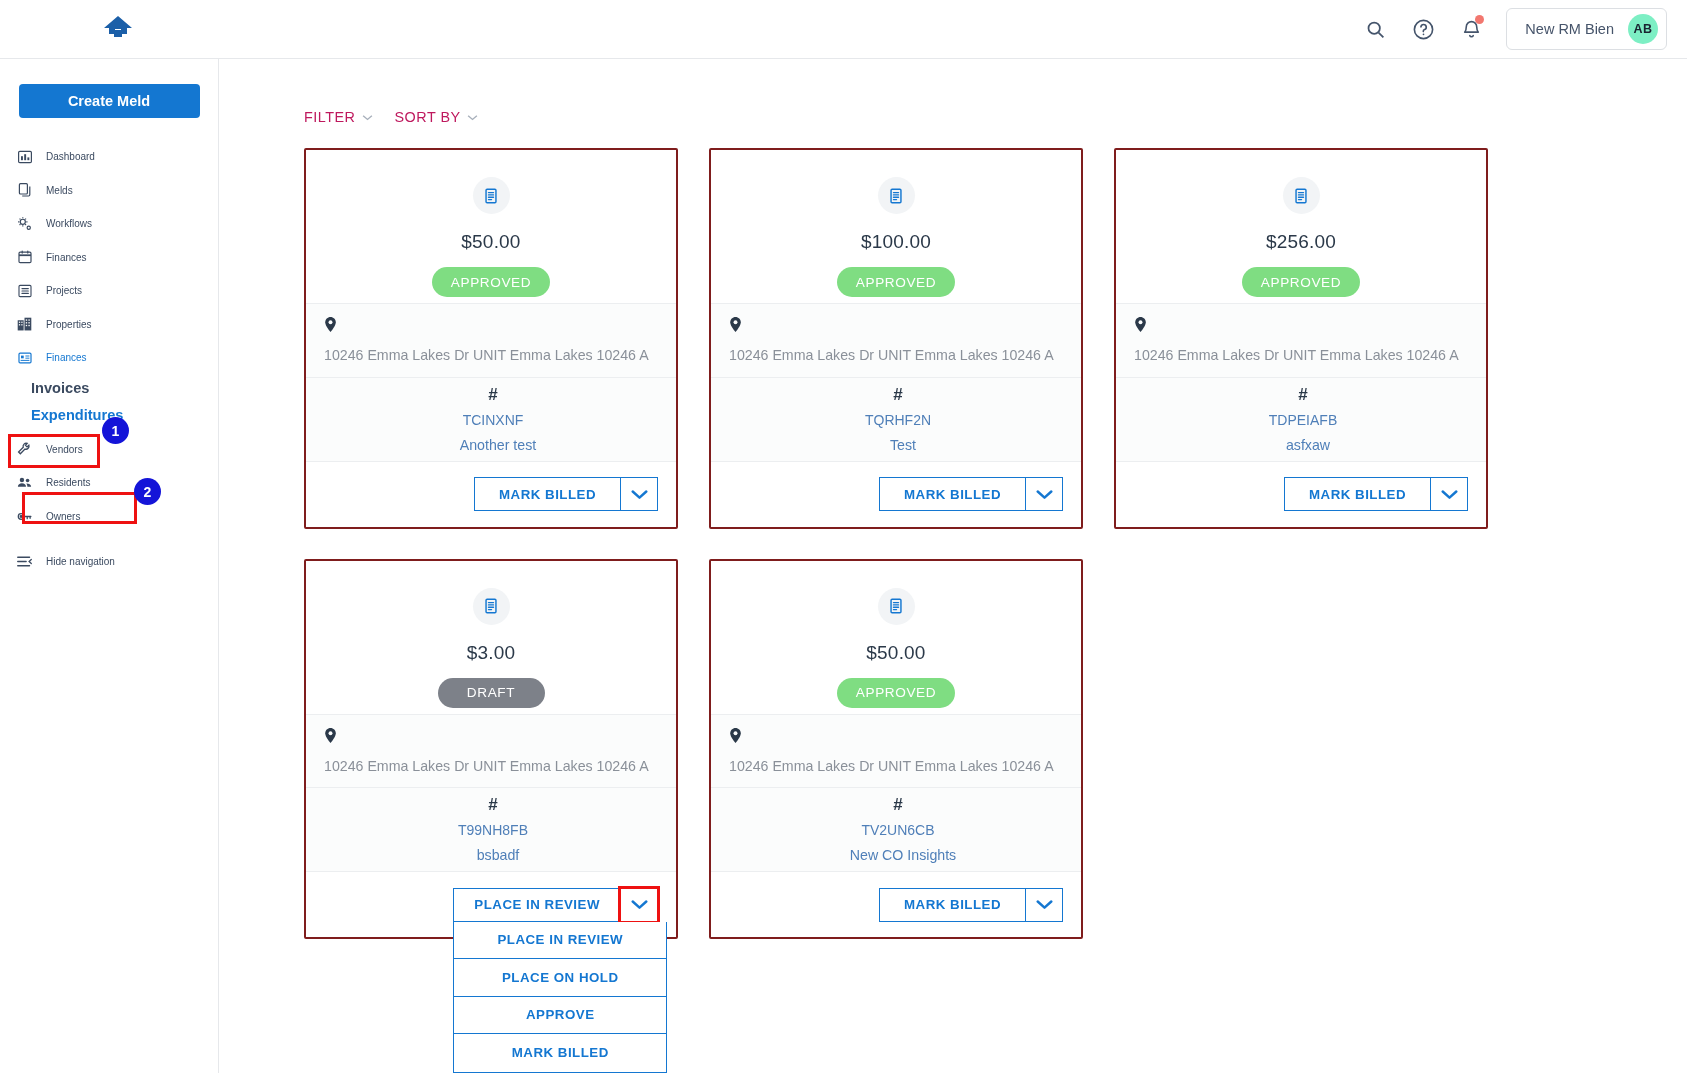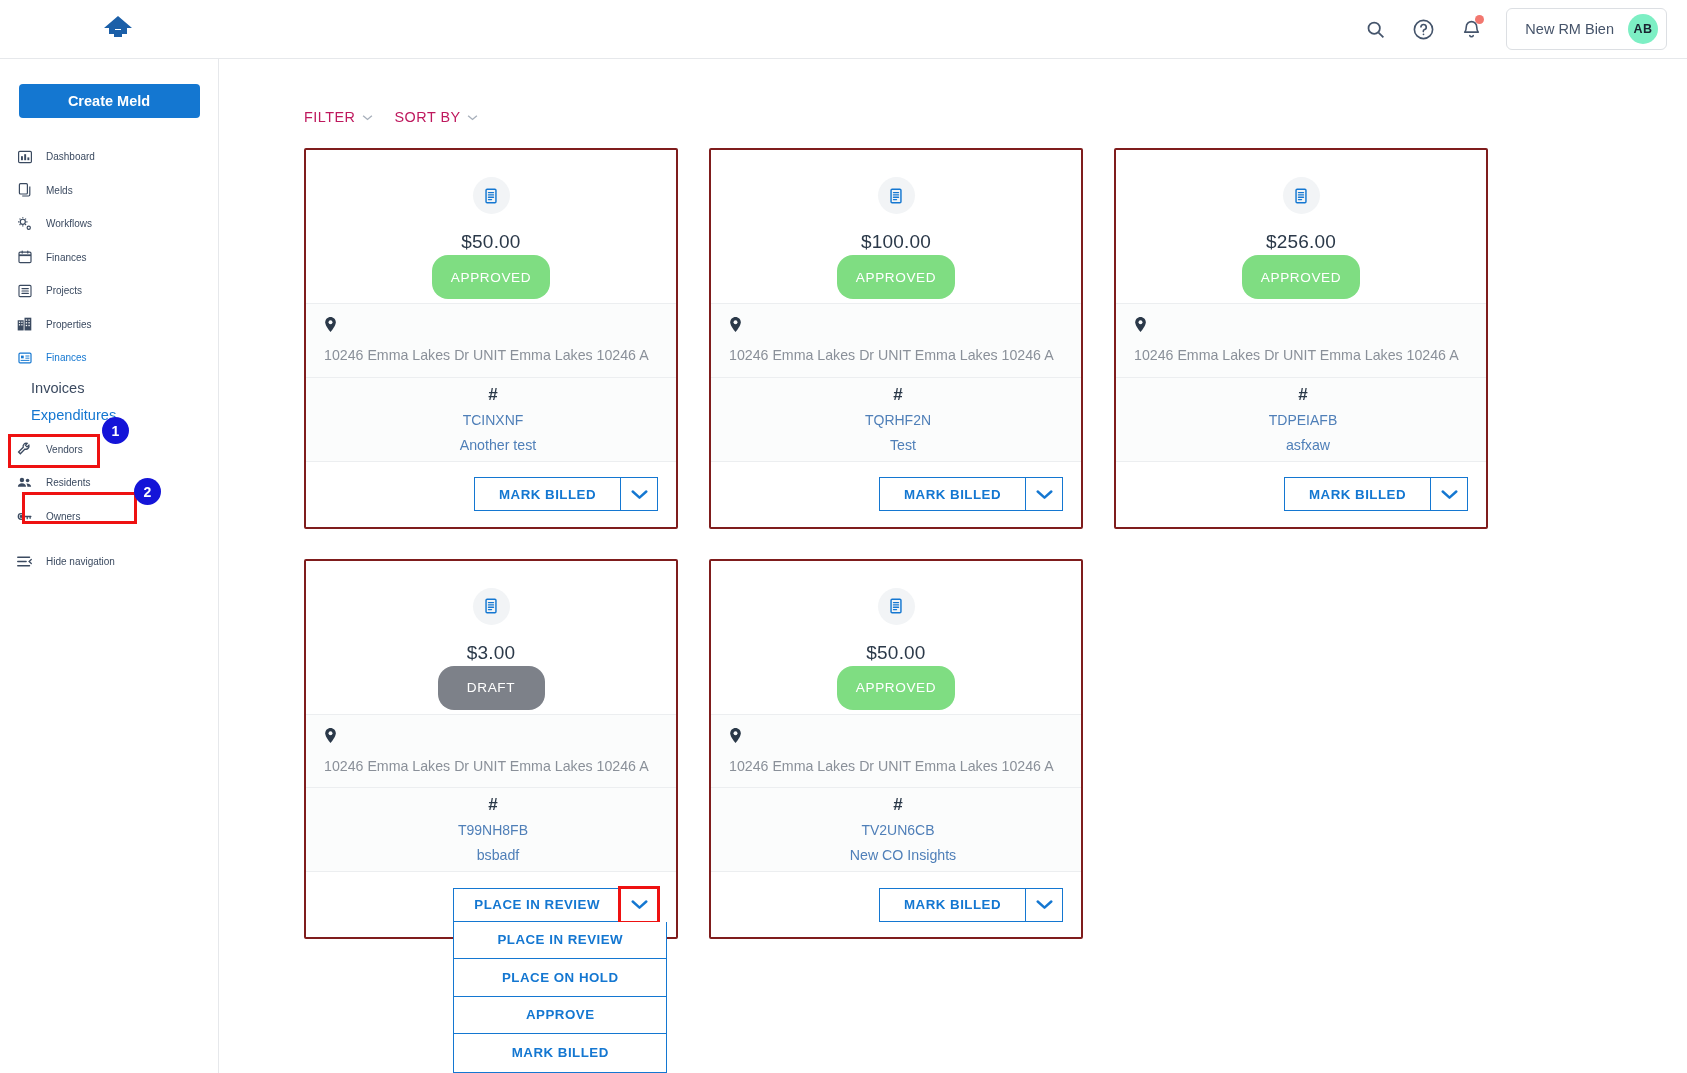--- a/index.html
+++ b/index.html
@@ -58,21 +58,21 @@
   }
   .nav-item {
     display: flex; align-items: center; gap: 13px;
     height: 33.5px; padding-left: 16px; cursor: pointer;
     font-size: 10px; color: #3b4a60;
   }
   .nav-item .nav-ico { width: 17px; height: 17px; display:flex; align-items:center; justify-content:center; flex: 0 0 17px; color:#3b4a60;}
   .nav-item.active-link { color: #1477d1; }
   .sub-item {
     padding-left: 31px; height: 27px; display: flex; align-items: center;
-    font-size: 14.6px; color: #3b4a60; cursor: pointer;
+    font-size: 14.6px; color: #3b4a60; cursor: pointer; font-weight: bold;
   }
   .sub-item.active-link { color: #1477d1; }
   .hide-nav { margin-top: 12px; }
 
   
   .annot-box { position: absolute; border: 3px solid #ee1111; pointer-events: none; }
   .annot-badge {
     position: absolute; width: 27px; height: 27px; border-radius: 50%;
     background: #1414d8; color: #fff; font-size: 14px; font-weight: bold;
     display: flex; align-items: center; justify-content: center;
@@ -103,21 +103,21 @@
   .card-top {
     height: 153px; display: flex; flex-direction: column;
     align-items: center; justify-content: flex-start; padding-top: 27px;
   }
   .doc-circle {
     width: 37px; height: 37px; border-radius: 50%; background: #f2f4f6;
     display: flex; align-items: center; justify-content: center;
   }
   .amount { font-size: 19px; color: #2b3949; margin-top: 17px; letter-spacing: .2px;}
   .status-pill {
-    margin-top: 2px; height: 44px; min-width: 107px; padding: 4px 19px;
+    margin-top: 14px; height: 30px; min-width: 107px; padding: 4px 19px;
     border-radius: 16px; display: flex; align-items: center; justify-content: center;
     font-size: 13.6px; color: #ffffff; letter-spacing: .6px;
   }
   .status-approved { background: #7fdd82; }
   .status-draft { background: #7d8189; }
 
   .card-row {
     border-top: 1px solid #eceef0; background: #fbfcfc;
     display: flex; align-items: flex-start; gap: 9px;
     padding: 11px 14px 11px 18px; min-height: 48px; flex-direction: column;

